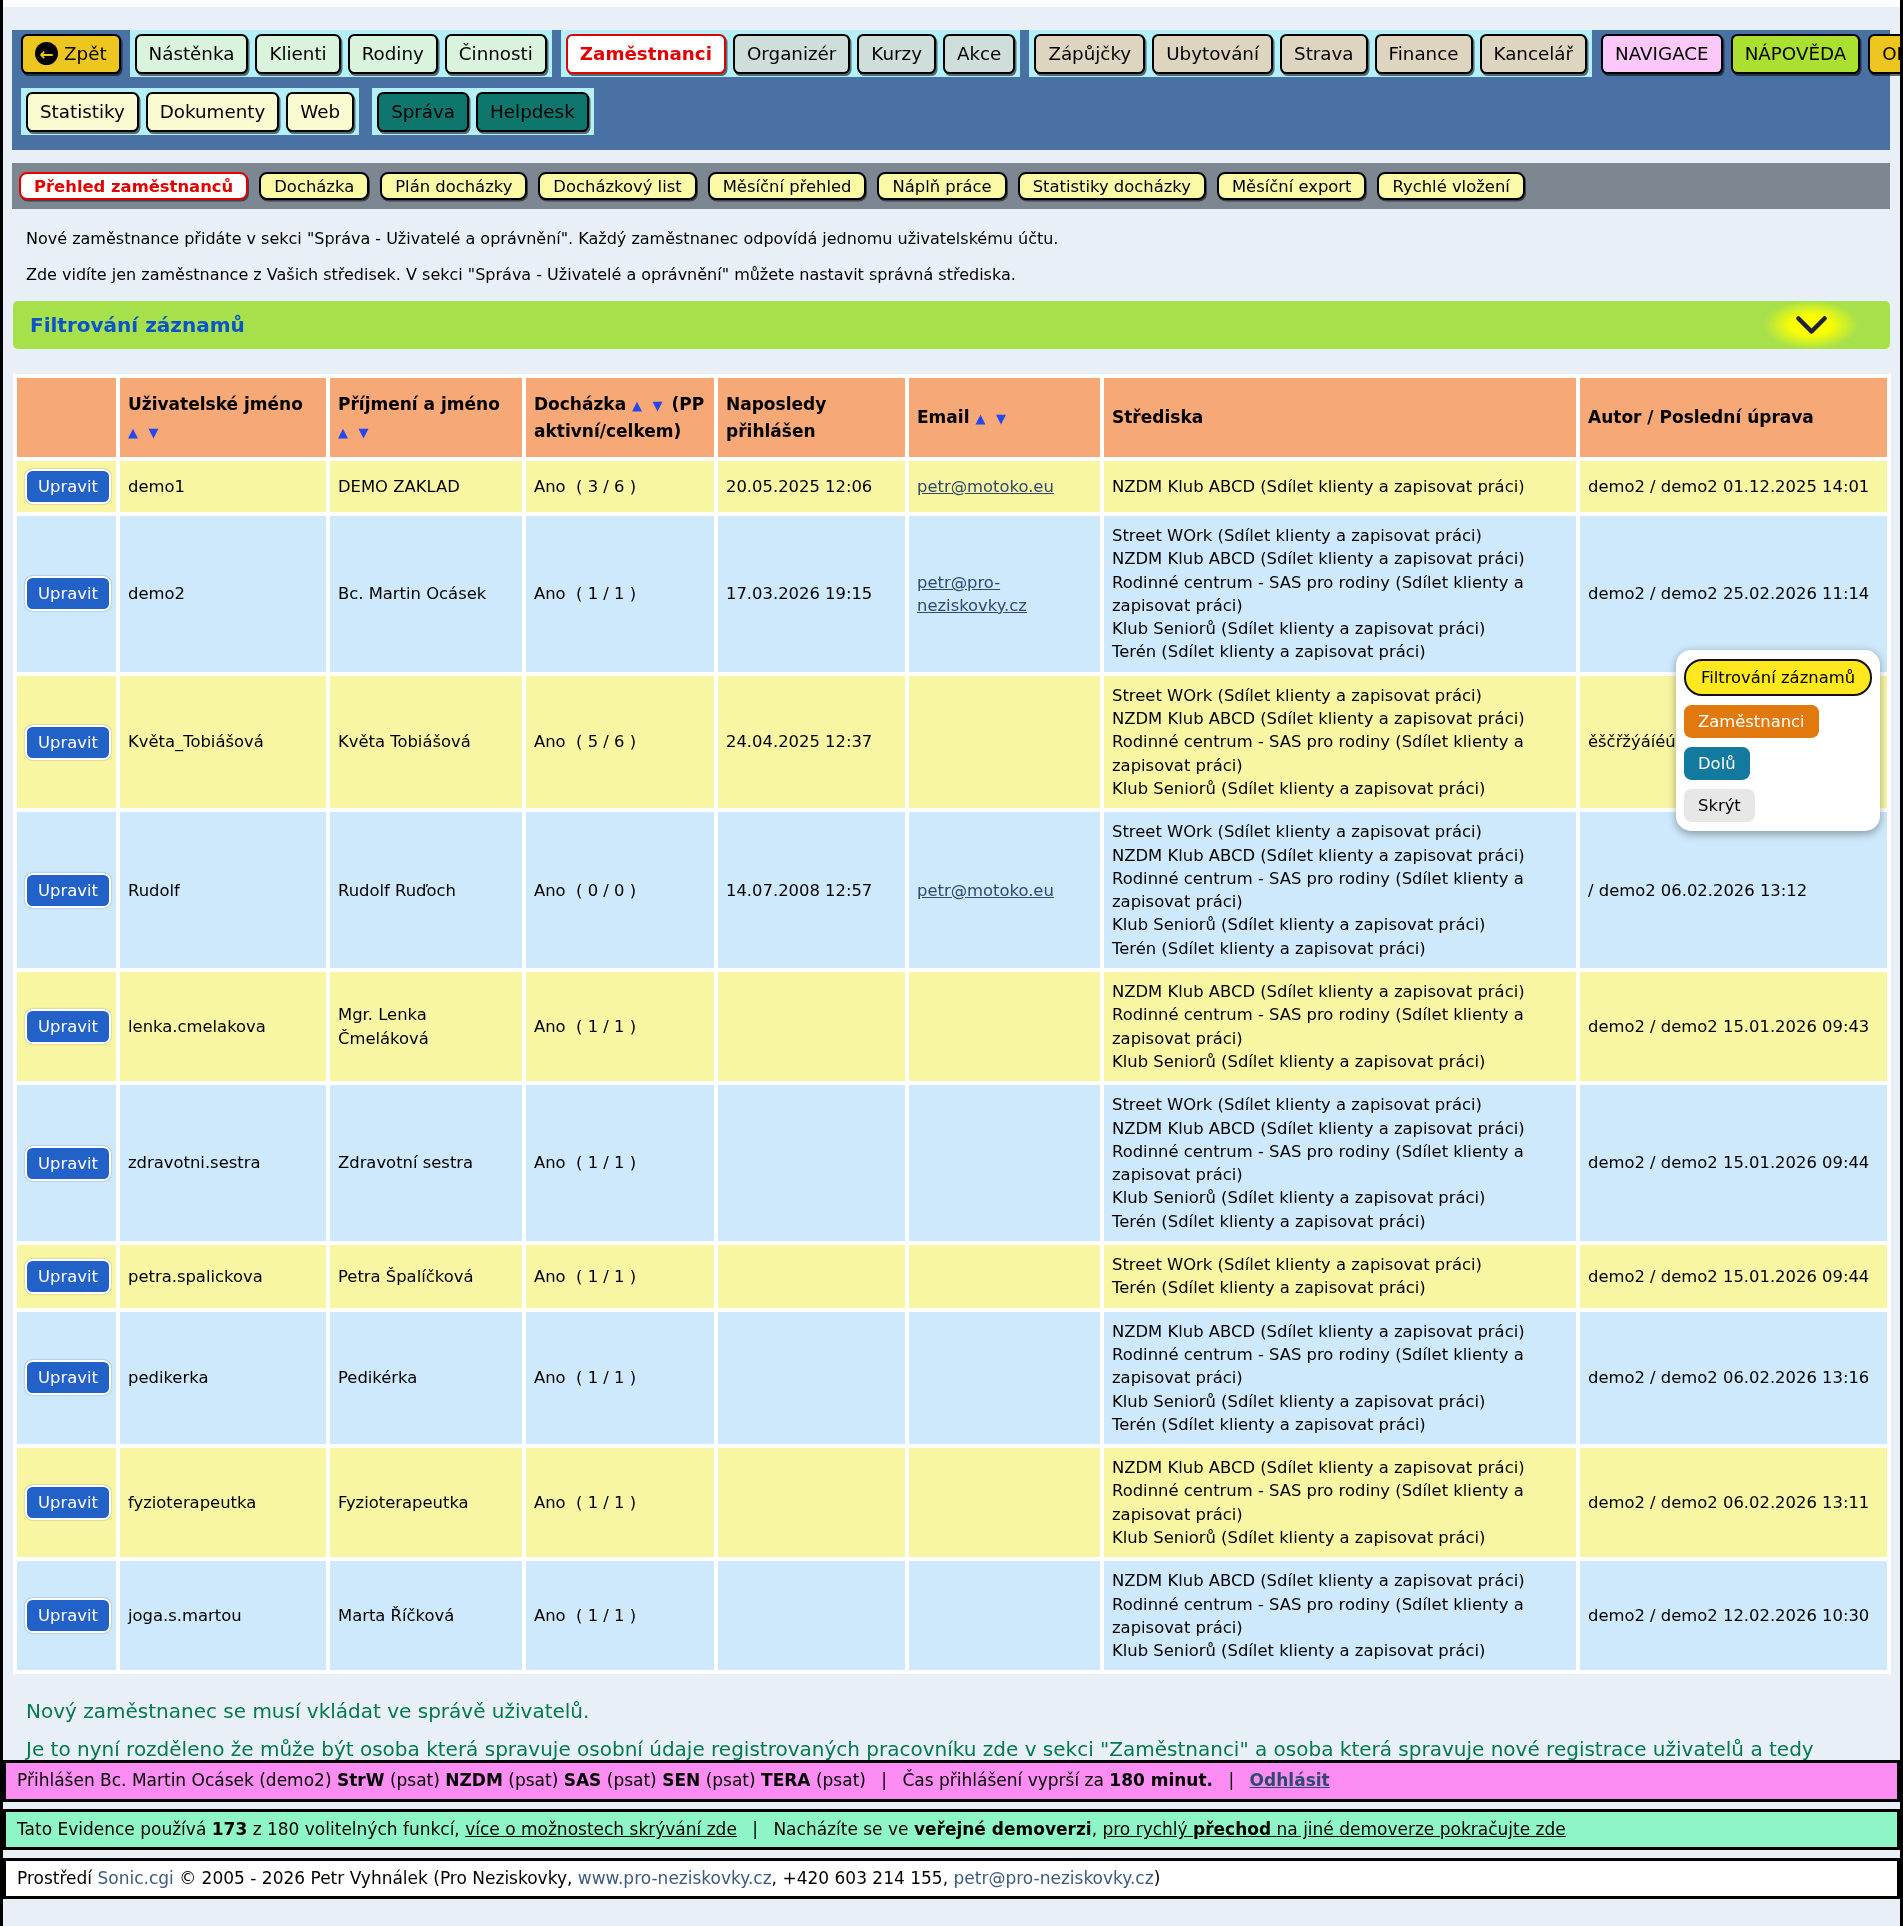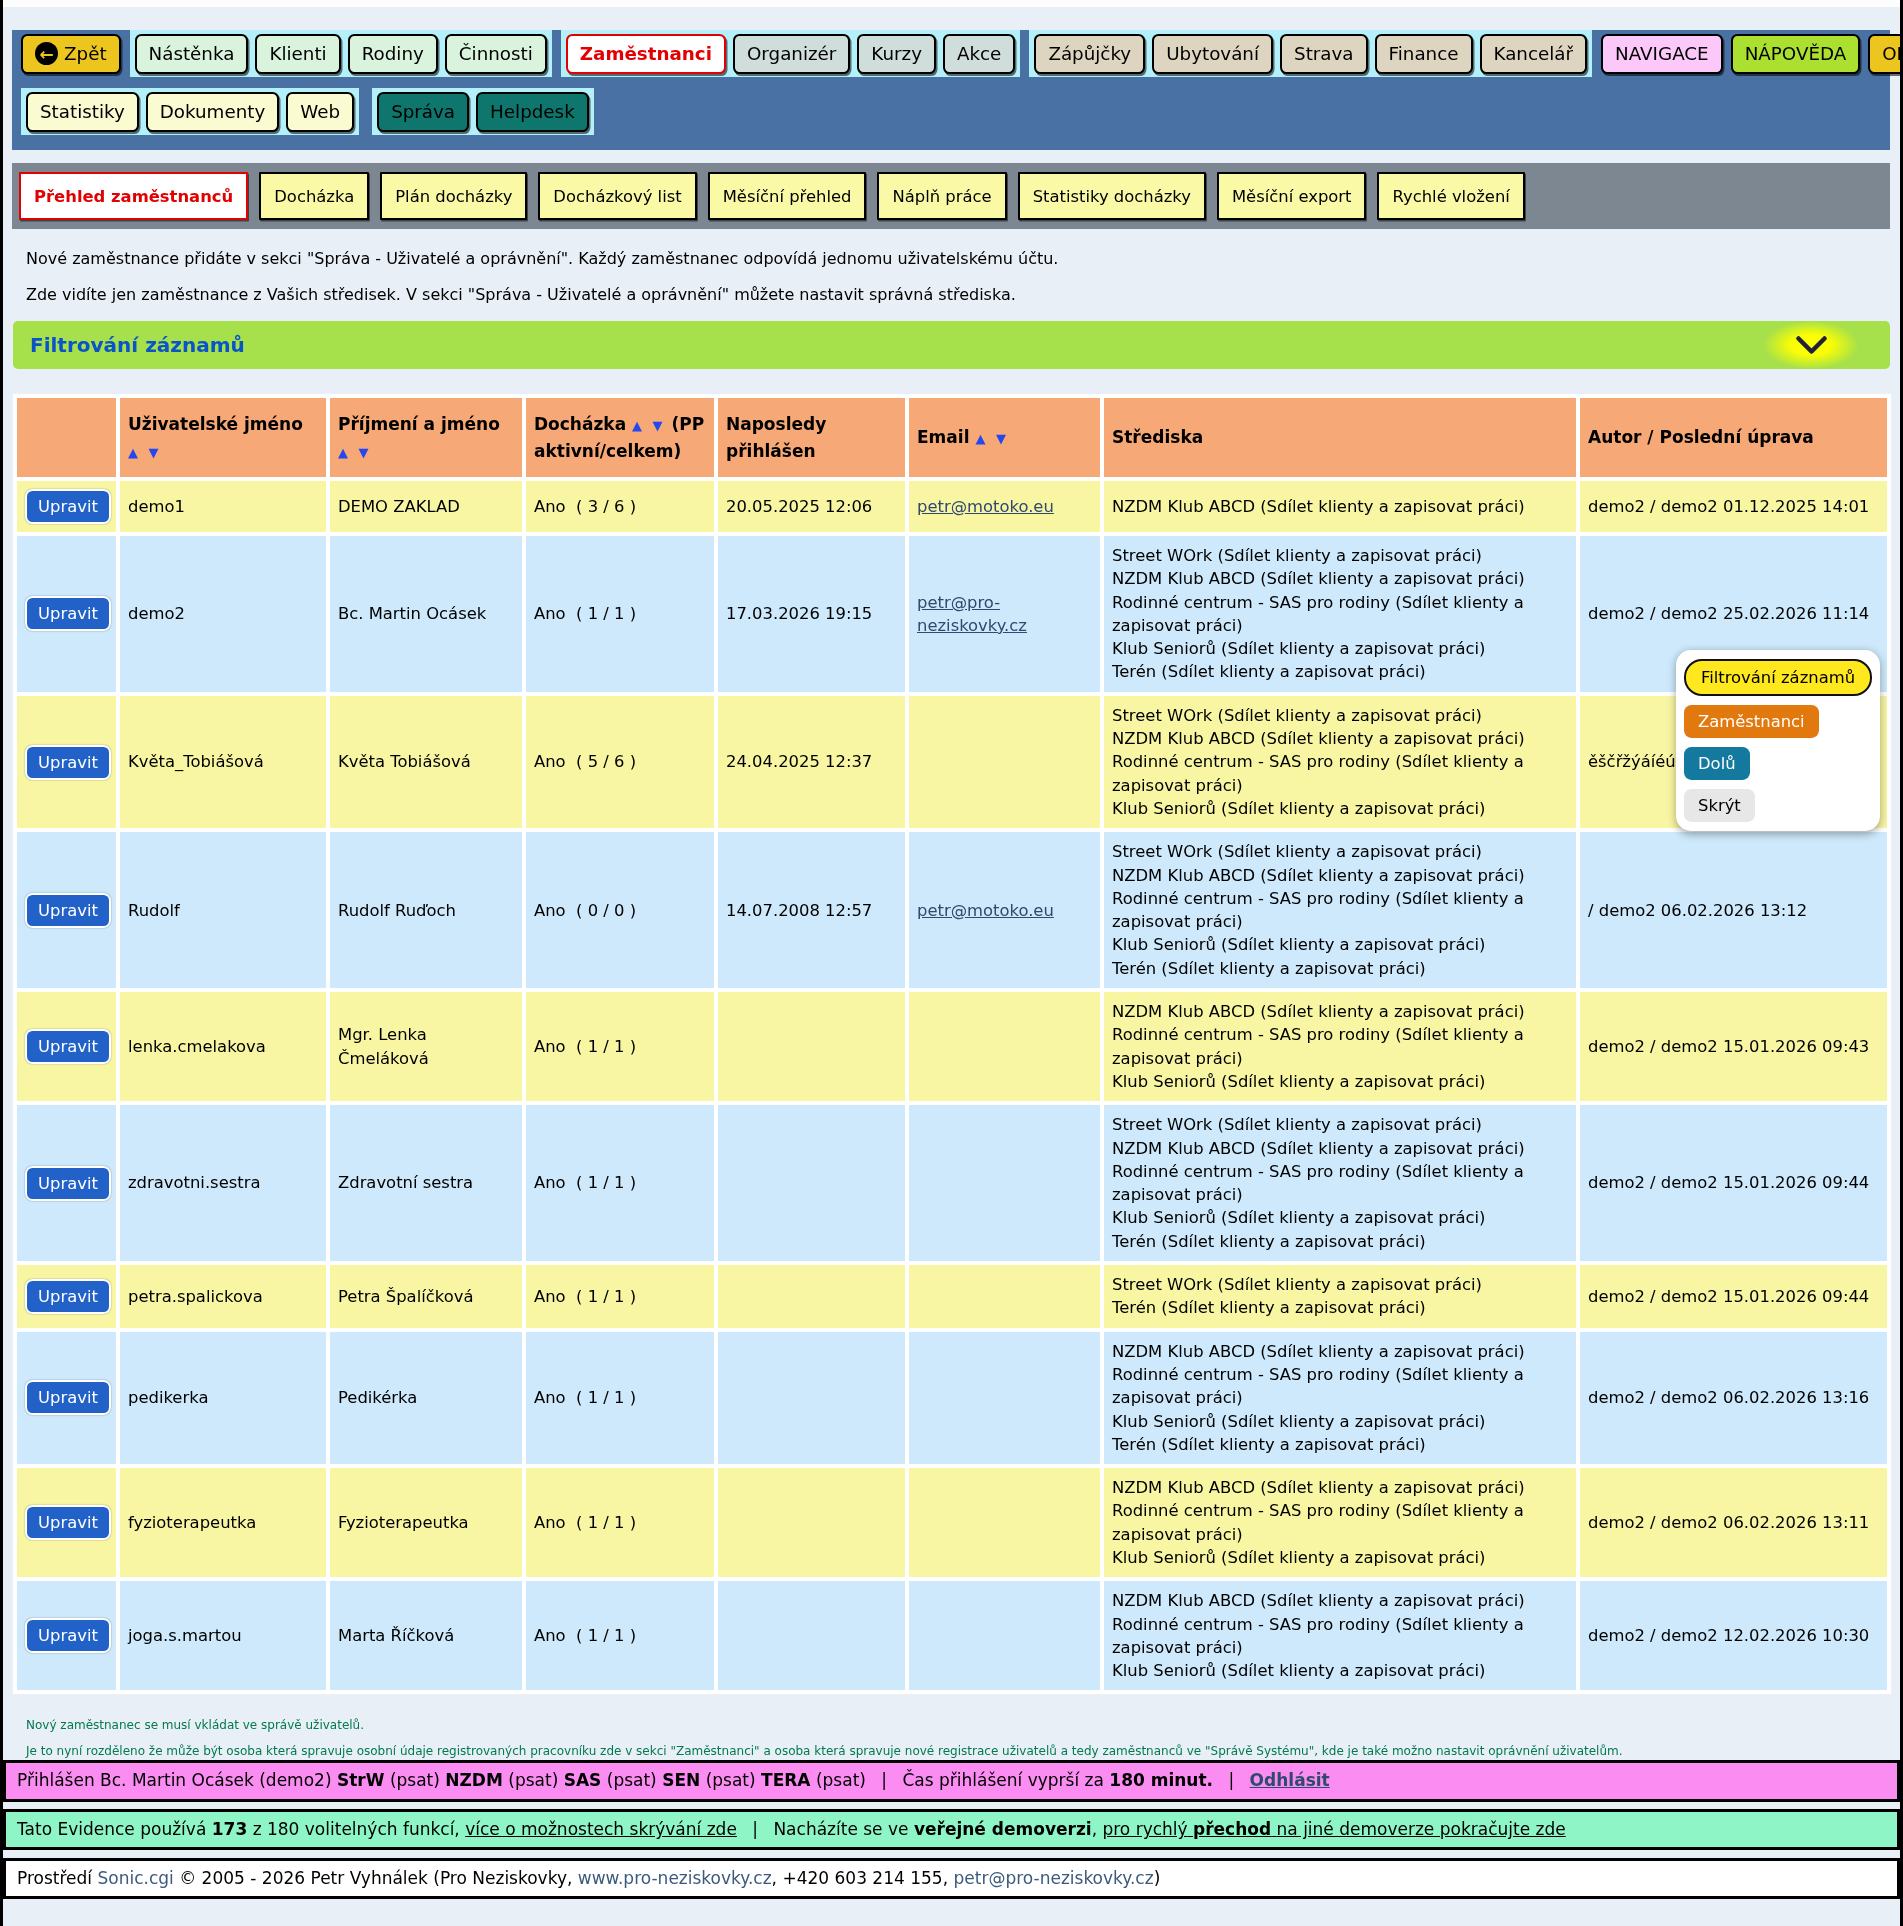--- a/index.html
+++ b/index.html
@@ -62,23 +62,23 @@
   
   .toolbar {
     margin: 13px 10px 0 9px;
     background: #7d8791;
     padding: 9px 7px;
     display: flex; gap: 11px; align-items: center;
   }
   .tab {
     font-family: "DejaVu Sans", sans-serif;
     font-size: 16.4px;
-    height: 48px; padding: 0 13px;
+    height: 28px; padding: 0 13px;
     background: #fafaa6;
-    border: 2px solid #000; border-radius: 1px;
+    border: 2px solid #000; border-radius: 8px;
     box-shadow: 1px 1.5px 0 rgba(0,0,0,.5);
     display: inline-flex; align-items:center; justify-content:center;
     cursor: pointer; white-space: nowrap;
   }
   .tab[data-active] { background:#fff; color:#e30000; border:2.5px solid #e30000; font-weight:bold; }
 
   
   .intro { margin: 20px 0 0 23px; }
   .intro p { margin: 0 0 17px 0; font-size: 16px; }
 
@@ -159,21 +159,21 @@
   .pbtn[data-tone="yellow"] {
     background:#ffe81e; border: 2px solid #111; border-radius: 18px;
     width: 100%; text-align: center; padding: 7px 5px;
   }
   .pbtn[data-tone="orange"] { background:#e2790f; color:#fff; }
   .pbtn[data-tone="teal"]   { background:#13799e; color:#fff; }
   .pbtn[data-tone="gray"]   { background:#e7e7e7; color:#000; }
 
   
   .notes { margin: 22px 15px 0 23px; color: #007a4e; }
-  .notes p { margin: 0 0 7px 0; font-size: 12px; line-height: 1.55; }
+  .notes p { margin: 0 0 7px 0; font-size: 20px; line-height: 1.55; }
 
   
   .footer { position: absolute; left: 0; right: 0; bottom: 27px; display: flex; flex-direction: column; gap: 7.4px; }
   .bar {
     border: 3.5px solid #000;
     padding: 7px 11px;
     font-size: 17px;
     line-height: 1.25;
     white-space: nowrap; overflow: hidden;
   }

